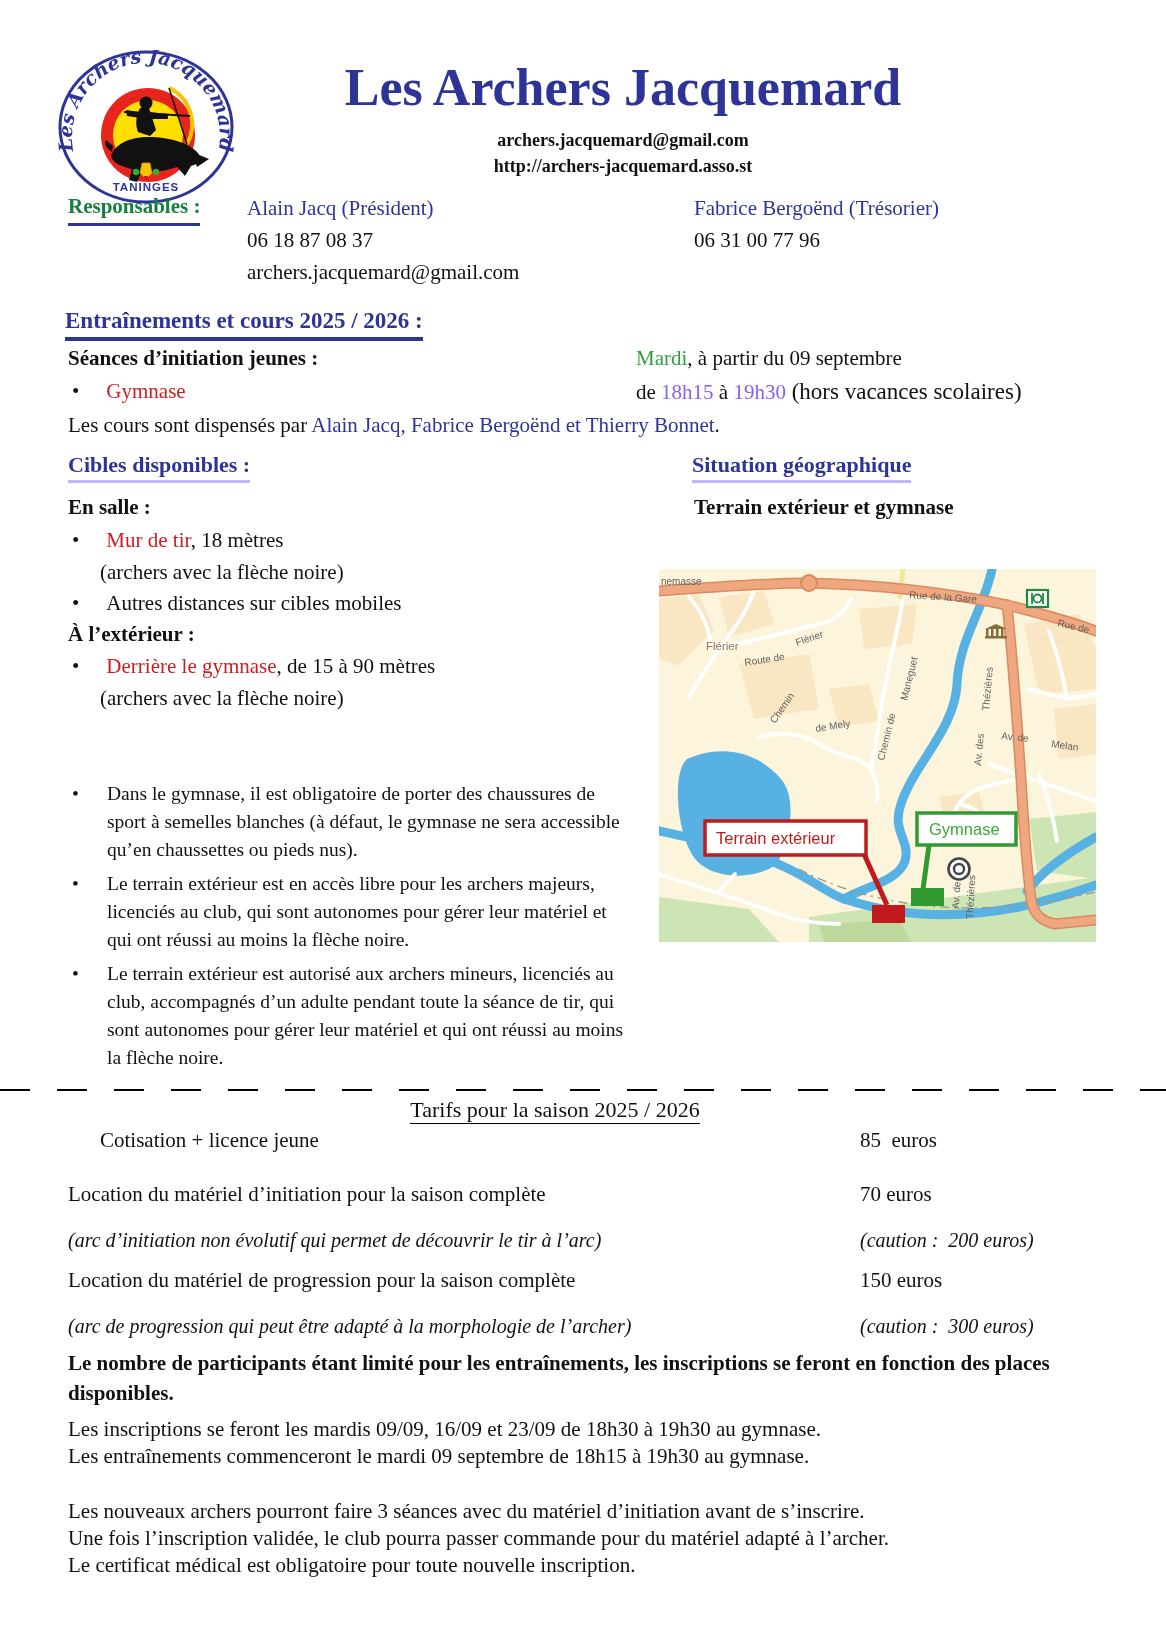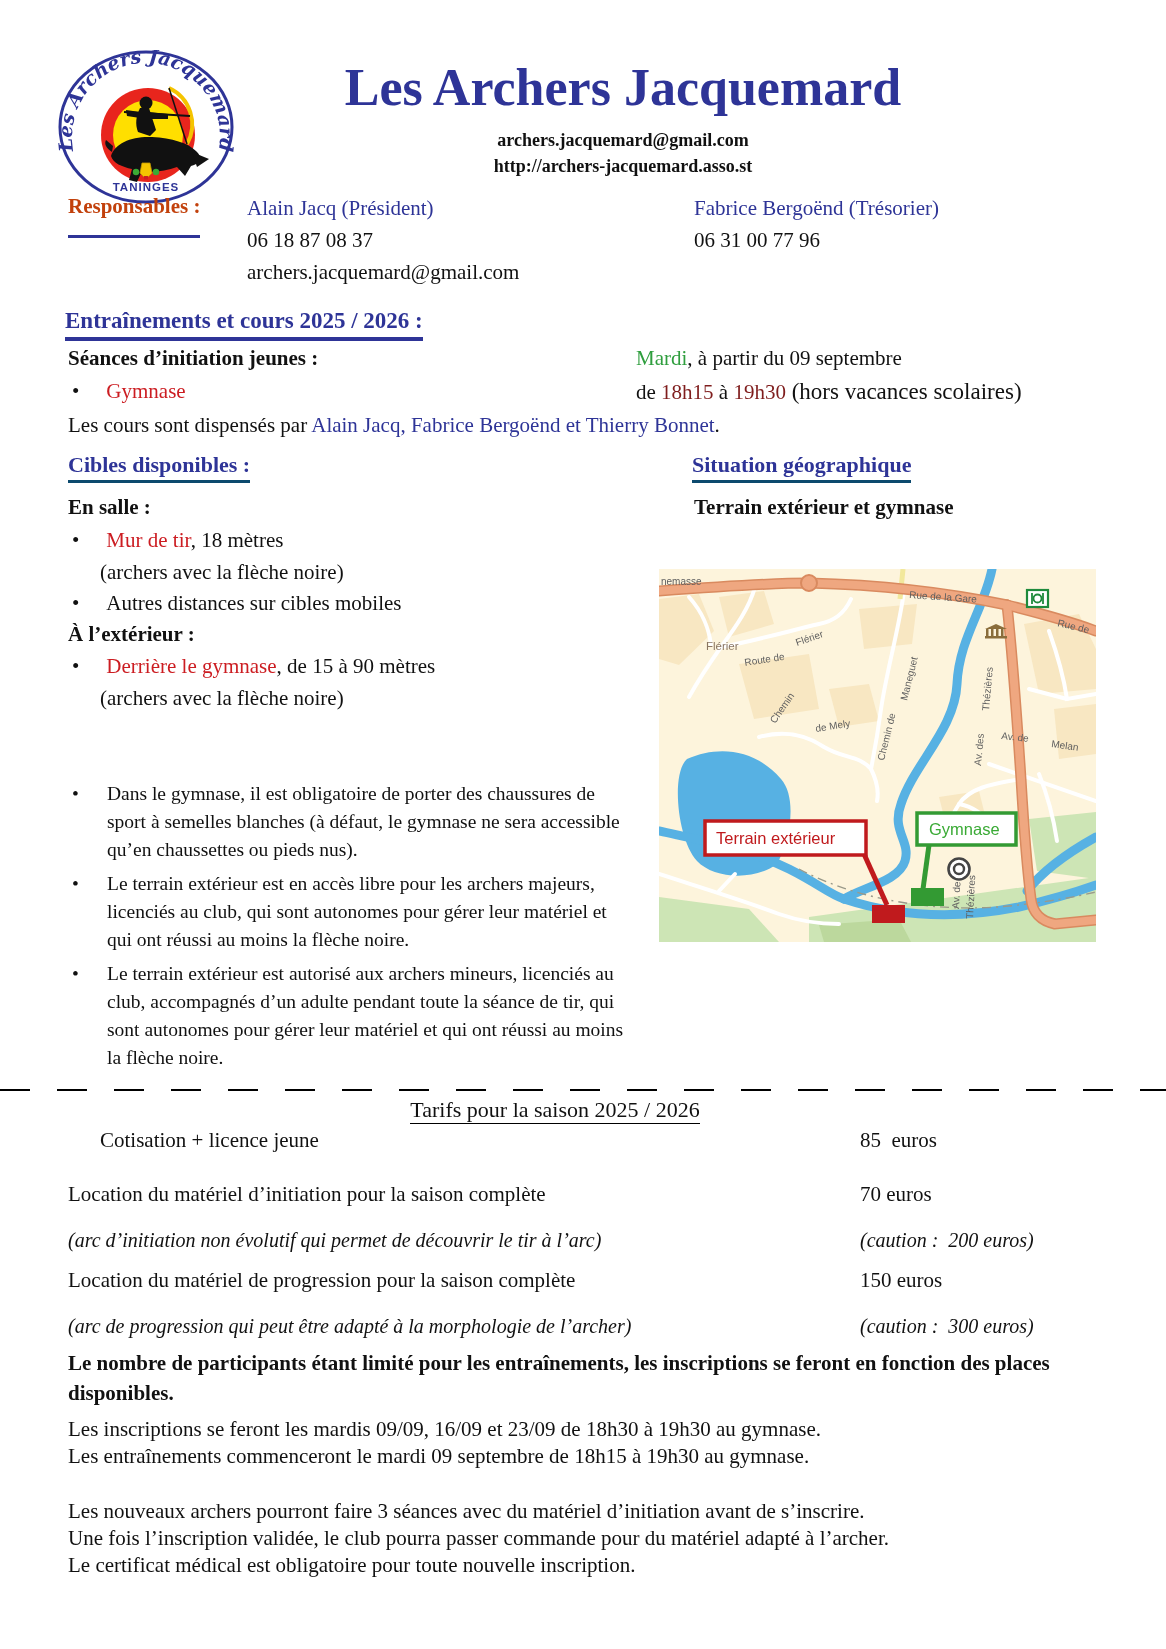--- a/index.html
+++ b/index.html
@@ -2,28 +2,28 @@
 <html><head>
 <meta charset="utf-8">
 <style>
   html,body{margin:0;padding:0;background:#888;}
   .page{position:relative;width:1166px;height:1649px;background:#fff;margin:0 auto;
         font-family:"Liberation Serif",serif;color:#111;overflow:hidden;}
   .abs{position:absolute;}
   .blue{color:#2e3497;}
   .red{color:#cc1d22;}
   .green{color:#2f9e3e;}
-  .cyan{color:#7f1d1d;}
+  .cyan{color:#8b5cf6;}
   .b{font-weight:bold;}
   .i{font-style:italic;}
   .title{font-size:52px;font-weight:bold;color:#2e3497;letter-spacing:0px;}
   .sub{font-size:18px;font-weight:bold;color:#111;}
-  .h-resp{font-size:21px;font-weight:bold;color:#c2410c;border-bottom:3px solid #2e3497;padding-bottom:16px;}
+  .h-resp{font-size:21px;font-weight:bold;color:#15803d;border-bottom:3px solid #2e3497;padding-bottom:4px;}
   .h1{font-size:23px;font-weight:bold;color:#2e3497;border-bottom:4px solid #2e3497;padding-bottom:3px;}
-  .h2{font-size:22px;font-weight:bold;color:#2e3497;border-bottom:3px solid #0c4a6e;padding-bottom:2px;}
+  .h2{font-size:22px;font-weight:bold;color:#2e3497;border-bottom:3px solid #c4b5fd;padding-bottom:2px;}
   .t21{font-size:21px;}
   .t20{font-size:20px;margin-top:16px;}
   .small{font-size:23px;}
   .bullet{font-size:21px;}
   .rules{width:560px;font-size:19.5px;line-height:28px;}
   .rule-item{position:relative;padding-left:39px;margin-bottom:6px;}
   .rule-item .dot{position:absolute;left:4px;top:0;}
   .dashes{height:2px;background:repeating-linear-gradient(90deg,#000 0 30px,transparent 30px 57px);}
   .tarif-h{font-size:22px;border-bottom:1.5px solid #000;padding-bottom:1px;}
   .pre{white-space:pre;}

